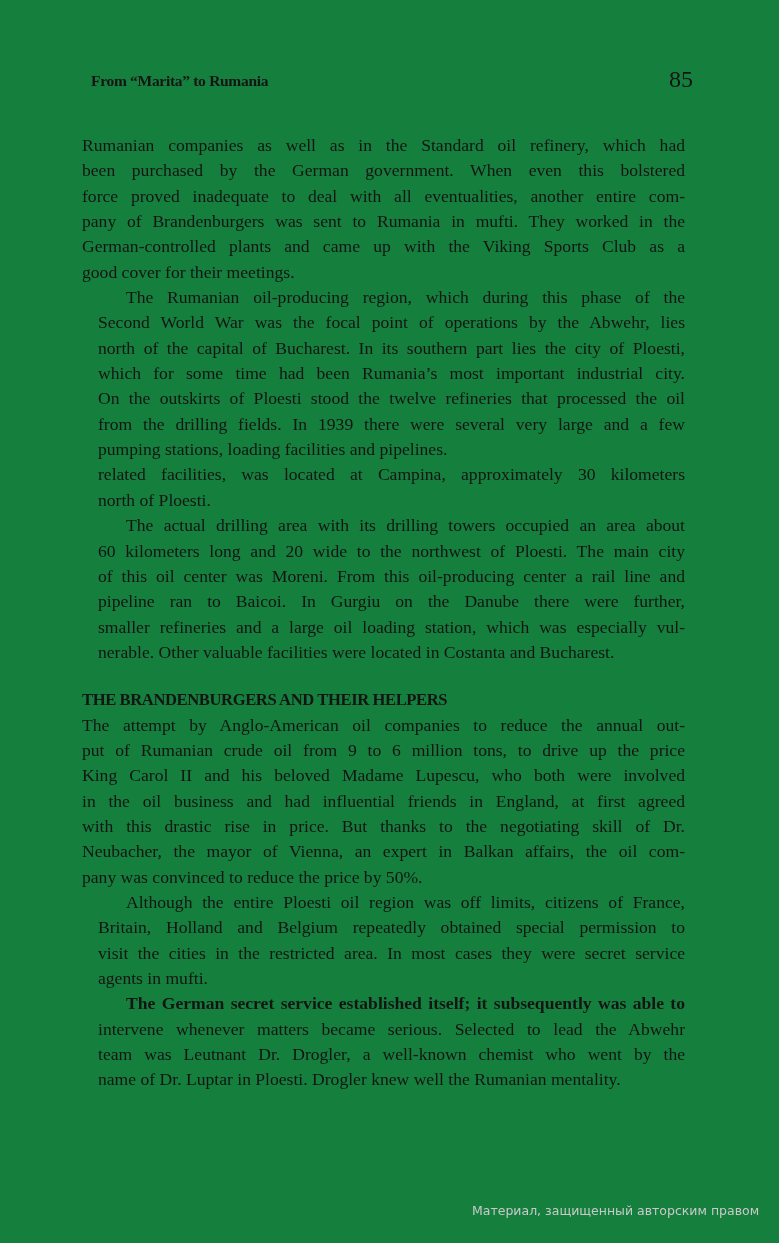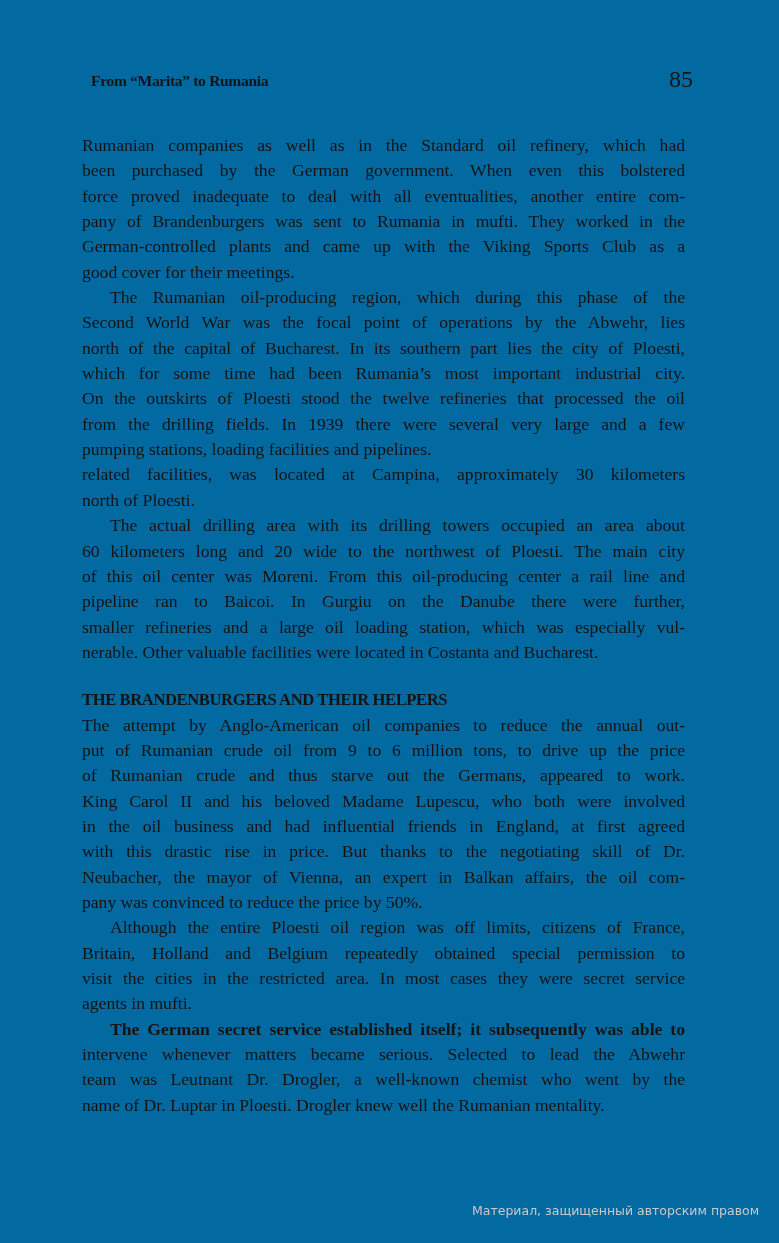--- a/index.html
+++ b/index.html
@@ -1,39 +1,39 @@
 <!DOCTYPE html>
 <html><head>
 <meta charset="utf-8">
 <style>
   html, body { margin: 0; padding: 0; background: #ffffff; }
   body { width: 779px; height: 1243px; position: relative; overflow: hidden; }
   .page {
     position: absolute; left: 0; top: 0; width: 779px; height: 1243px;
-    background: #0369a1; color: #141414;
+    background: #15803d; color: #141414;
     font-family: "Liberation Serif", "DejaVu Serif", serif;
   }
   .running-head {
     position: absolute; left: 91px; top: 68px; width: 602px; height: 24px;
   }
   .running-title {
     position: absolute; left: 0; top: 4px;
     font-weight: bold; font-size: 15.5px; letter-spacing: -0.3px;
   }
   .page-number {
     position: absolute; right: 0; top: -2px;
     font-size: 24px;
   }
   .body-text {
     position: absolute; left: 82px; top: 133px; width: 603px;
     font-size: 17.6px; line-height: 25.35px;
     text-align: justify; hyphens: manual;
   }
   .body-text p { margin: 0; text-indent: 0; }
-  .body-text p.indent { text-indent: 28px; }
+  .body-text p.indent { text-indent: 28px; margin-left: 16px; }
   .section-heading {
     margin: 22px 0 0 0; font-weight: bold; font-size: 16.6px;
     line-height: 25.35px; letter-spacing: -0.4px; text-align: left;
   }
   .line { display: block; text-align: justify; text-align-last: justify; white-space: nowrap; }
   .line.last { text-align-last: left; }
   .watermark {
     position: absolute; left: 472px; top: 1203px;
     font-family: "DejaVu Sans", sans-serif; font-size: 12.5px; color: #c9c9c9;
   }
@@ -77,21 +77,20 @@
           <span class="line">pipeline ran to Baicoi. In Gurgiu on the Danube there were further,</span>
           <span class="line">smaller refineries and a large oil loading station, which was especially vul-</span>
           <span class="line last">nerable. Other valuable facilities were located in Costanta and Bucharest.</span>
         </p>
       </div>
     <h2 class="section-heading">THE BRANDENBURGERS AND THEIR HELPERS</h2>
     <div id="section-body">
         <p class="">
           <span class="line">The attempt by Anglo-American oil companies to reduce the annual out-</span>
           <span class="line">put of Rumanian crude oil from 9 to 6 million tons, to drive up the price</span>
-          <span class="line">of Rumanian crude and thus starve out the Germans, appeared to work.</span>
           <span class="line">King Carol II and his beloved Madame Lupescu, who both were involved</span>
           <span class="line">in the oil business and had influential friends in England, at first agreed</span>
           <span class="line">with this drastic rise in price. But thanks to the negotiating skill of Dr.</span>
           <span class="line">Neubacher, the mayor of Vienna, an expert in Balkan affairs, the oil com-</span>
           <span class="line last">pany was convinced to reduce the price by 50%.</span>
         </p>
         <p class="indent" style="text-indent: 0px;">
           <span class="line" style="padding-left: 28px;">Although the entire Ploesti oil region was off limits, citizens of France,</span>
           <span class="line">Britain, Holland and Belgium repeatedly obtained special permission to</span>
           <span class="line">visit the cities in the restricted area. In most cases they were secret service</span>

